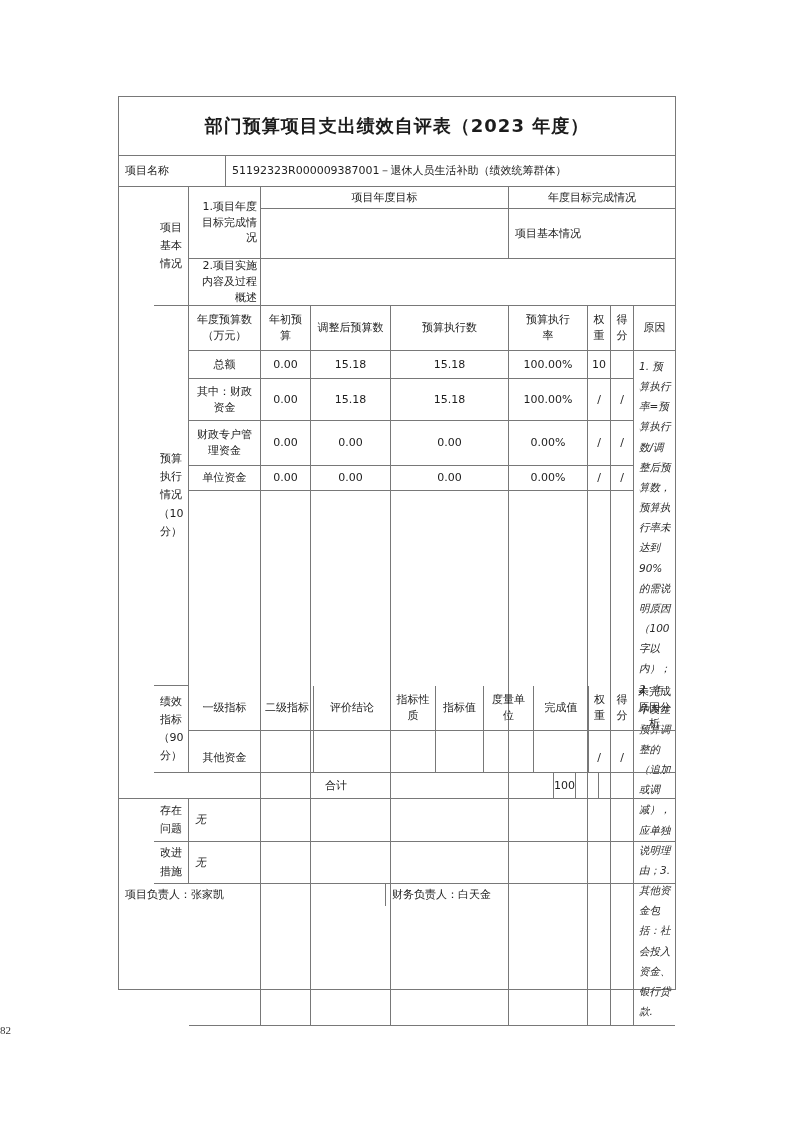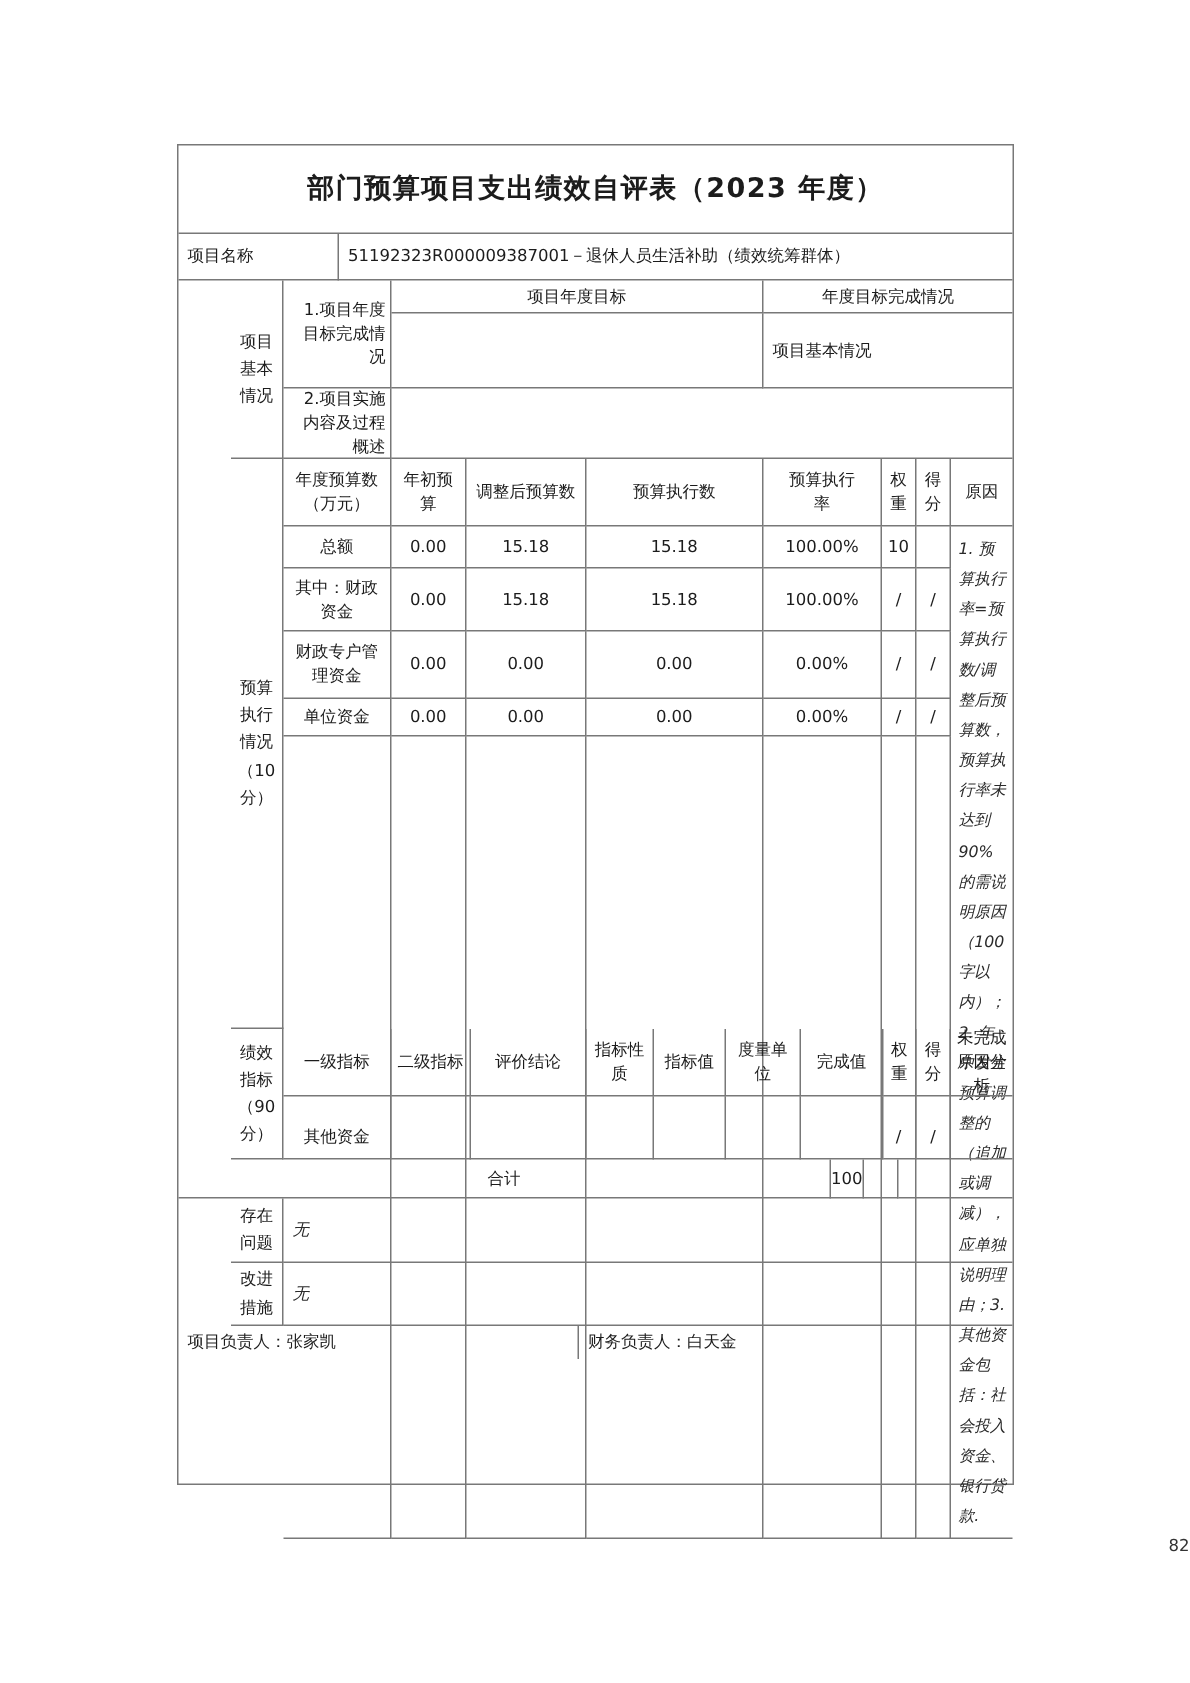--- a/index.html
+++ b/index.html
@@ -51,21 +51,21 @@
   .w22{width:22px}.w23{width:23px}.w45{width:45px}.w48{width:48px}
   .w50{width:50px}.w51{width:51px}.w53{width:53px}.w55{width:55px}.w72{width:72px}
   .w77{width:77px}.w79{width:79px}.w80{width:80px}.w107{width:107px}.w118{width:118px}
   .w248{width:248px}.w267{width:267px}.w435{width:435px}.w445{width:445px}
   
   .h22{height:22px}.h25{height:25px}.h26{height:26px}.h28{height:28px}.h31{height:31px}
   .h42{height:42px}.h43{height:43px}.h45{height:45px}.h47{height:47px}.h50{height:50px}
   .h59{height:59px}.h72{height:72px}.h87{height:87px}.h119{height:119px}.h380{height:380px}
   .page-num{
     position:absolute; left:0; top:1024px; width:793px;
-    text-align:right; font-size:11px; color:#333;
+    text-align:left; font-size:11px; color:#333;font-family:Liberation Serif, serif;
   }
 </style>
 </head>
 <body>
 
 <div class="sheet">
 
   <div class="trow h59">
     <div class="cell nr fx title-cell">部门预算项目支出绩效自评表（2023 年度）</div>
   </div>

